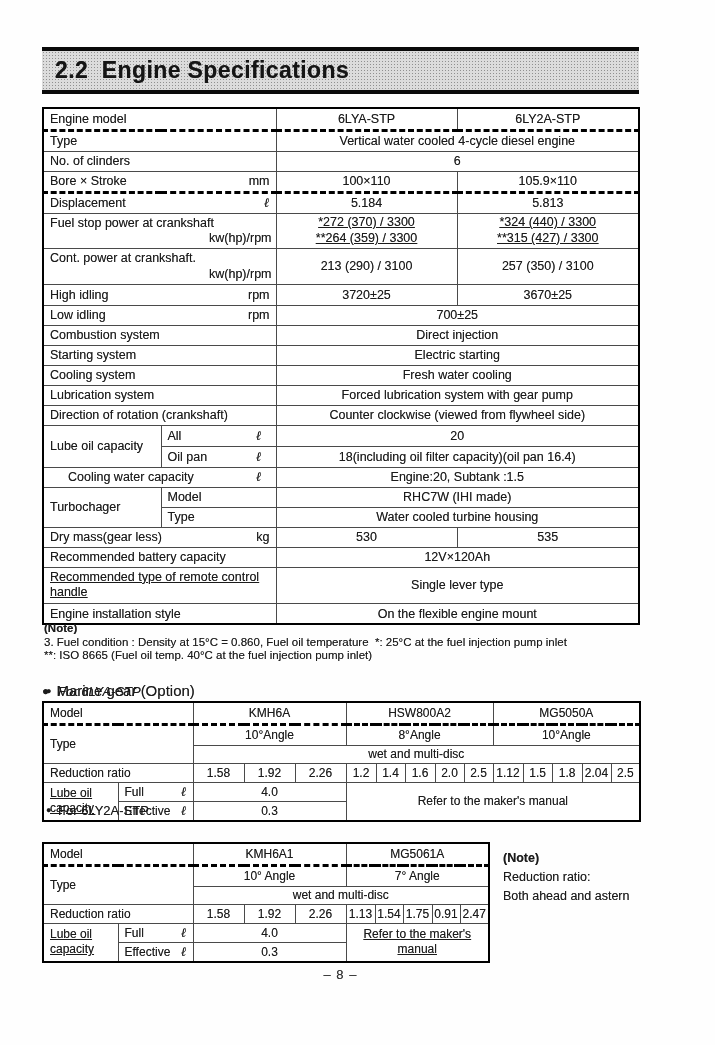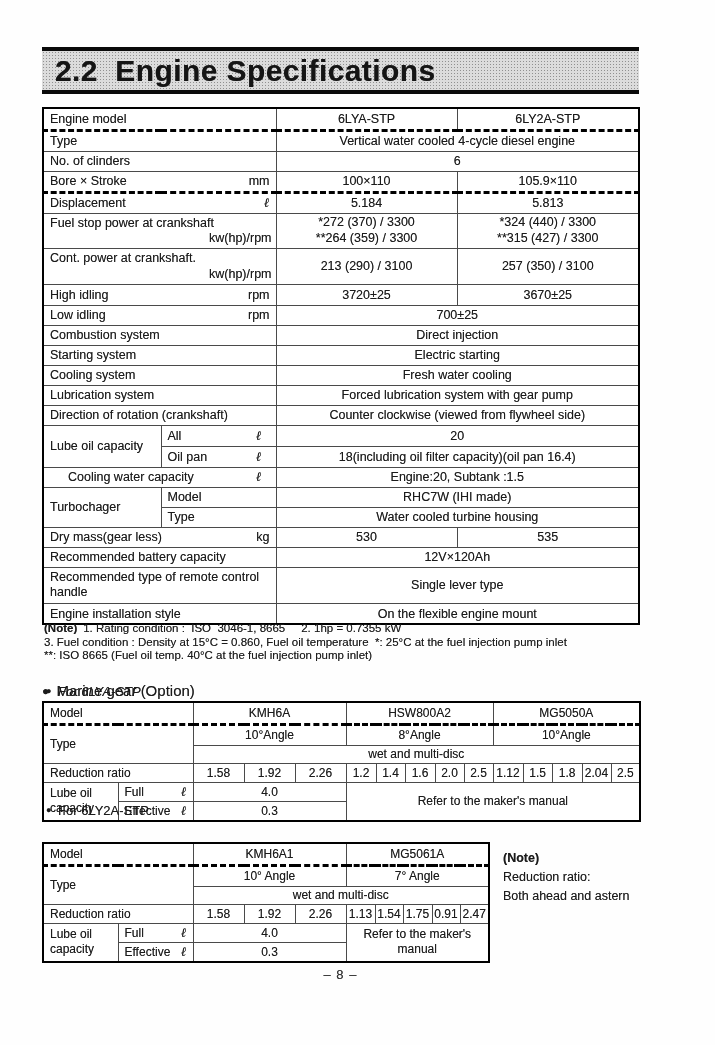--- a/index.html
+++ b/index.html
@@ -5,38 +5,38 @@
   html,body{margin:0;padding:0;background:#ffffff;}
   .page{position:relative;width:715px;height:1045px;background:#fefefe;
         font-family:"Liberation Sans", sans-serif;color:#1b1b1b;overflow:hidden;
         text-shadow:0 0 0.4px rgba(40,40,40,.6);}
   
   .header-bar{position:absolute;left:42px;top:47px;width:597px;height:47px;box-sizing:border-box;
         border-top:4px solid #0a0a0a;border-bottom:4px solid #0a0a0a;
         background-color:#dcdcdc;
         background-image:radial-gradient(#909090 .7px, rgba(0,0,0,0) .9px);
         background-size:3px 3px;display:flex;align-items:center;}
-  .header-title{font-size:30px;font-weight:bold;padding-left:13px;letter-spacing:.4px;
+  .header-title{font-size:23px;font-weight:bold;padding-left:13px;letter-spacing:.4px;
         color:#151515;white-space:pre;}
   
   table{border-collapse:collapse;table-layout:fixed;position:absolute;background:#fff;}
   table.spec{left:42px;top:107px;width:598px;}
   td{border:1px solid #4a4a4a;font-size:12.5px;padding:0;overflow:hidden;vertical-align:middle;}
   table{border:2px solid #000;}
   td.lb{padding:1px 6px;text-align:left;}
   td.ct{text-align:center;margin-left:13px;}
   .flexlbl{display:flex;justify-content:space-between;align-items:center;padding:1px 6px;}
   .lbl2 .l1{padding:2px 6px 0 6px;line-height:1.25;}
   .lbl2 .l2{text-align:right;padding:0 4px 2px 0;line-height:1.2;}
   .u{font-family:"DejaVu Serif", serif;font-style:italic;font-weight:bold;font-size:13px;}
   .dl{border-left-style:dashed;}
   .db{border-top-style:dashed;}
   .rh17{height:17px}.rh18{height:18px}.rh19{height:19px}.rh20{height:20px}
   .rh21{height:21px}.rh22{height:22px}.rh31{height:31px}.rh35{height:35px}.rh36{height:36px}
-  .vcell{line-height:1.25;}
+  .vcell{line-height:1.25;text-decoration:underline;}
   
   .notes{position:absolute;left:44px;top:622px;width:610px;font-size:11.5px;line-height:13.5px;}
   .notes .row1{display:flex;}
   .notes .tag{font-weight:bold;white-space:pre;}
   .notes .txt{white-space:pre;margin-left:6px;}
   .notes .ind{white-space:pre;}
   .notes .ind2{white-space:pre;}
   
   .mg-heading{position:absolute;left:42px;top:682px;font-size:15px;font-weight:normal;}
   .mg-heading .blt{font-size:12px;vertical-align:1px;margin-right:3px;}
@@ -222,21 +222,20 @@
     <tr class="rh21">
       <td class="lb" colspan="2"><span>Engine installation style</span></td>
       <td class="ct dl" colspan="2"><span>On the flexible engine mount</span></td>
     </tr>
   </tbody>
     </table>
 
   <div class="notes">
     <div class="row1">
       <span class="tag">(Note)</span>
-      <span class="txt">1. Rating condition :  ISO  3046-1, 8665     2. 1hp = 0.7355 kW</span>
     </div>
     <div class="ind">3. Fuel condition : Density at 15°C = 0.860, Fuel oil temperature  *: 25°C at the fuel injection pump inlet</div>
     <div class="ind2">**: ISO 8665 (Fuel oil temp. 40°C at the fuel injection pump inlet)</div>
   </div>
 
   <div class="mg-heading">
     <span class="blt">●</span>
     <span>Marine gear (Option)</span>
   </div>
 

